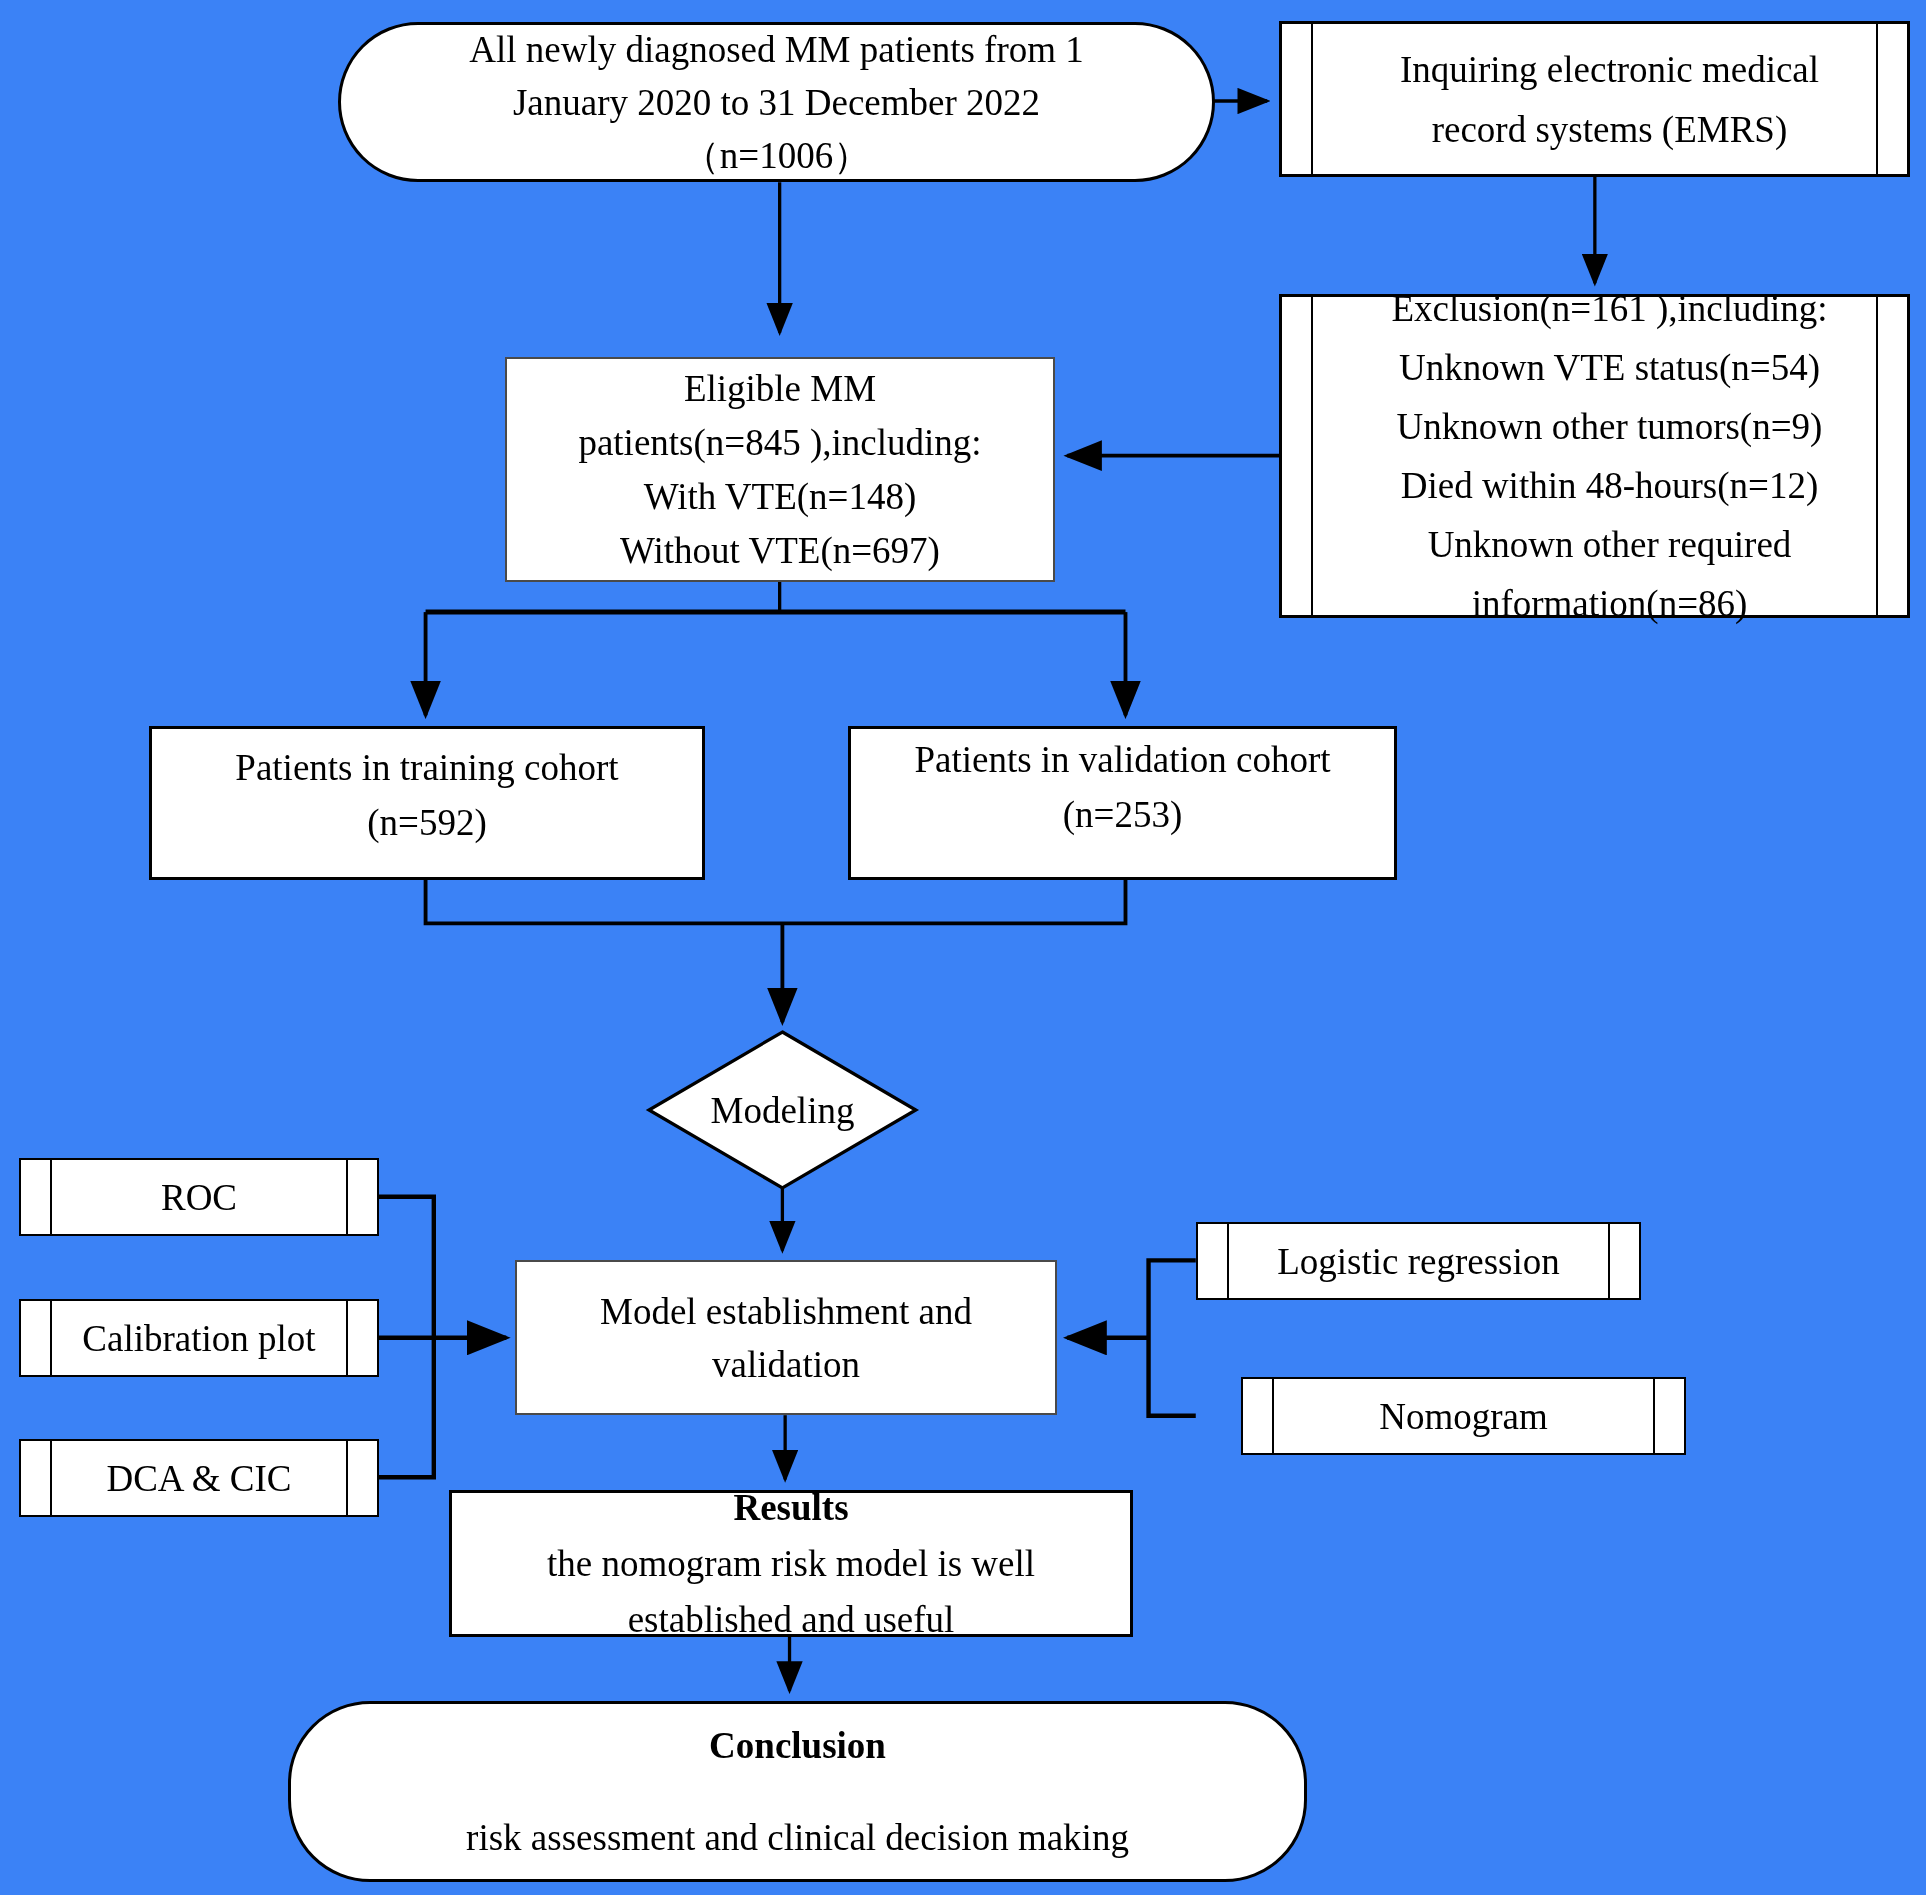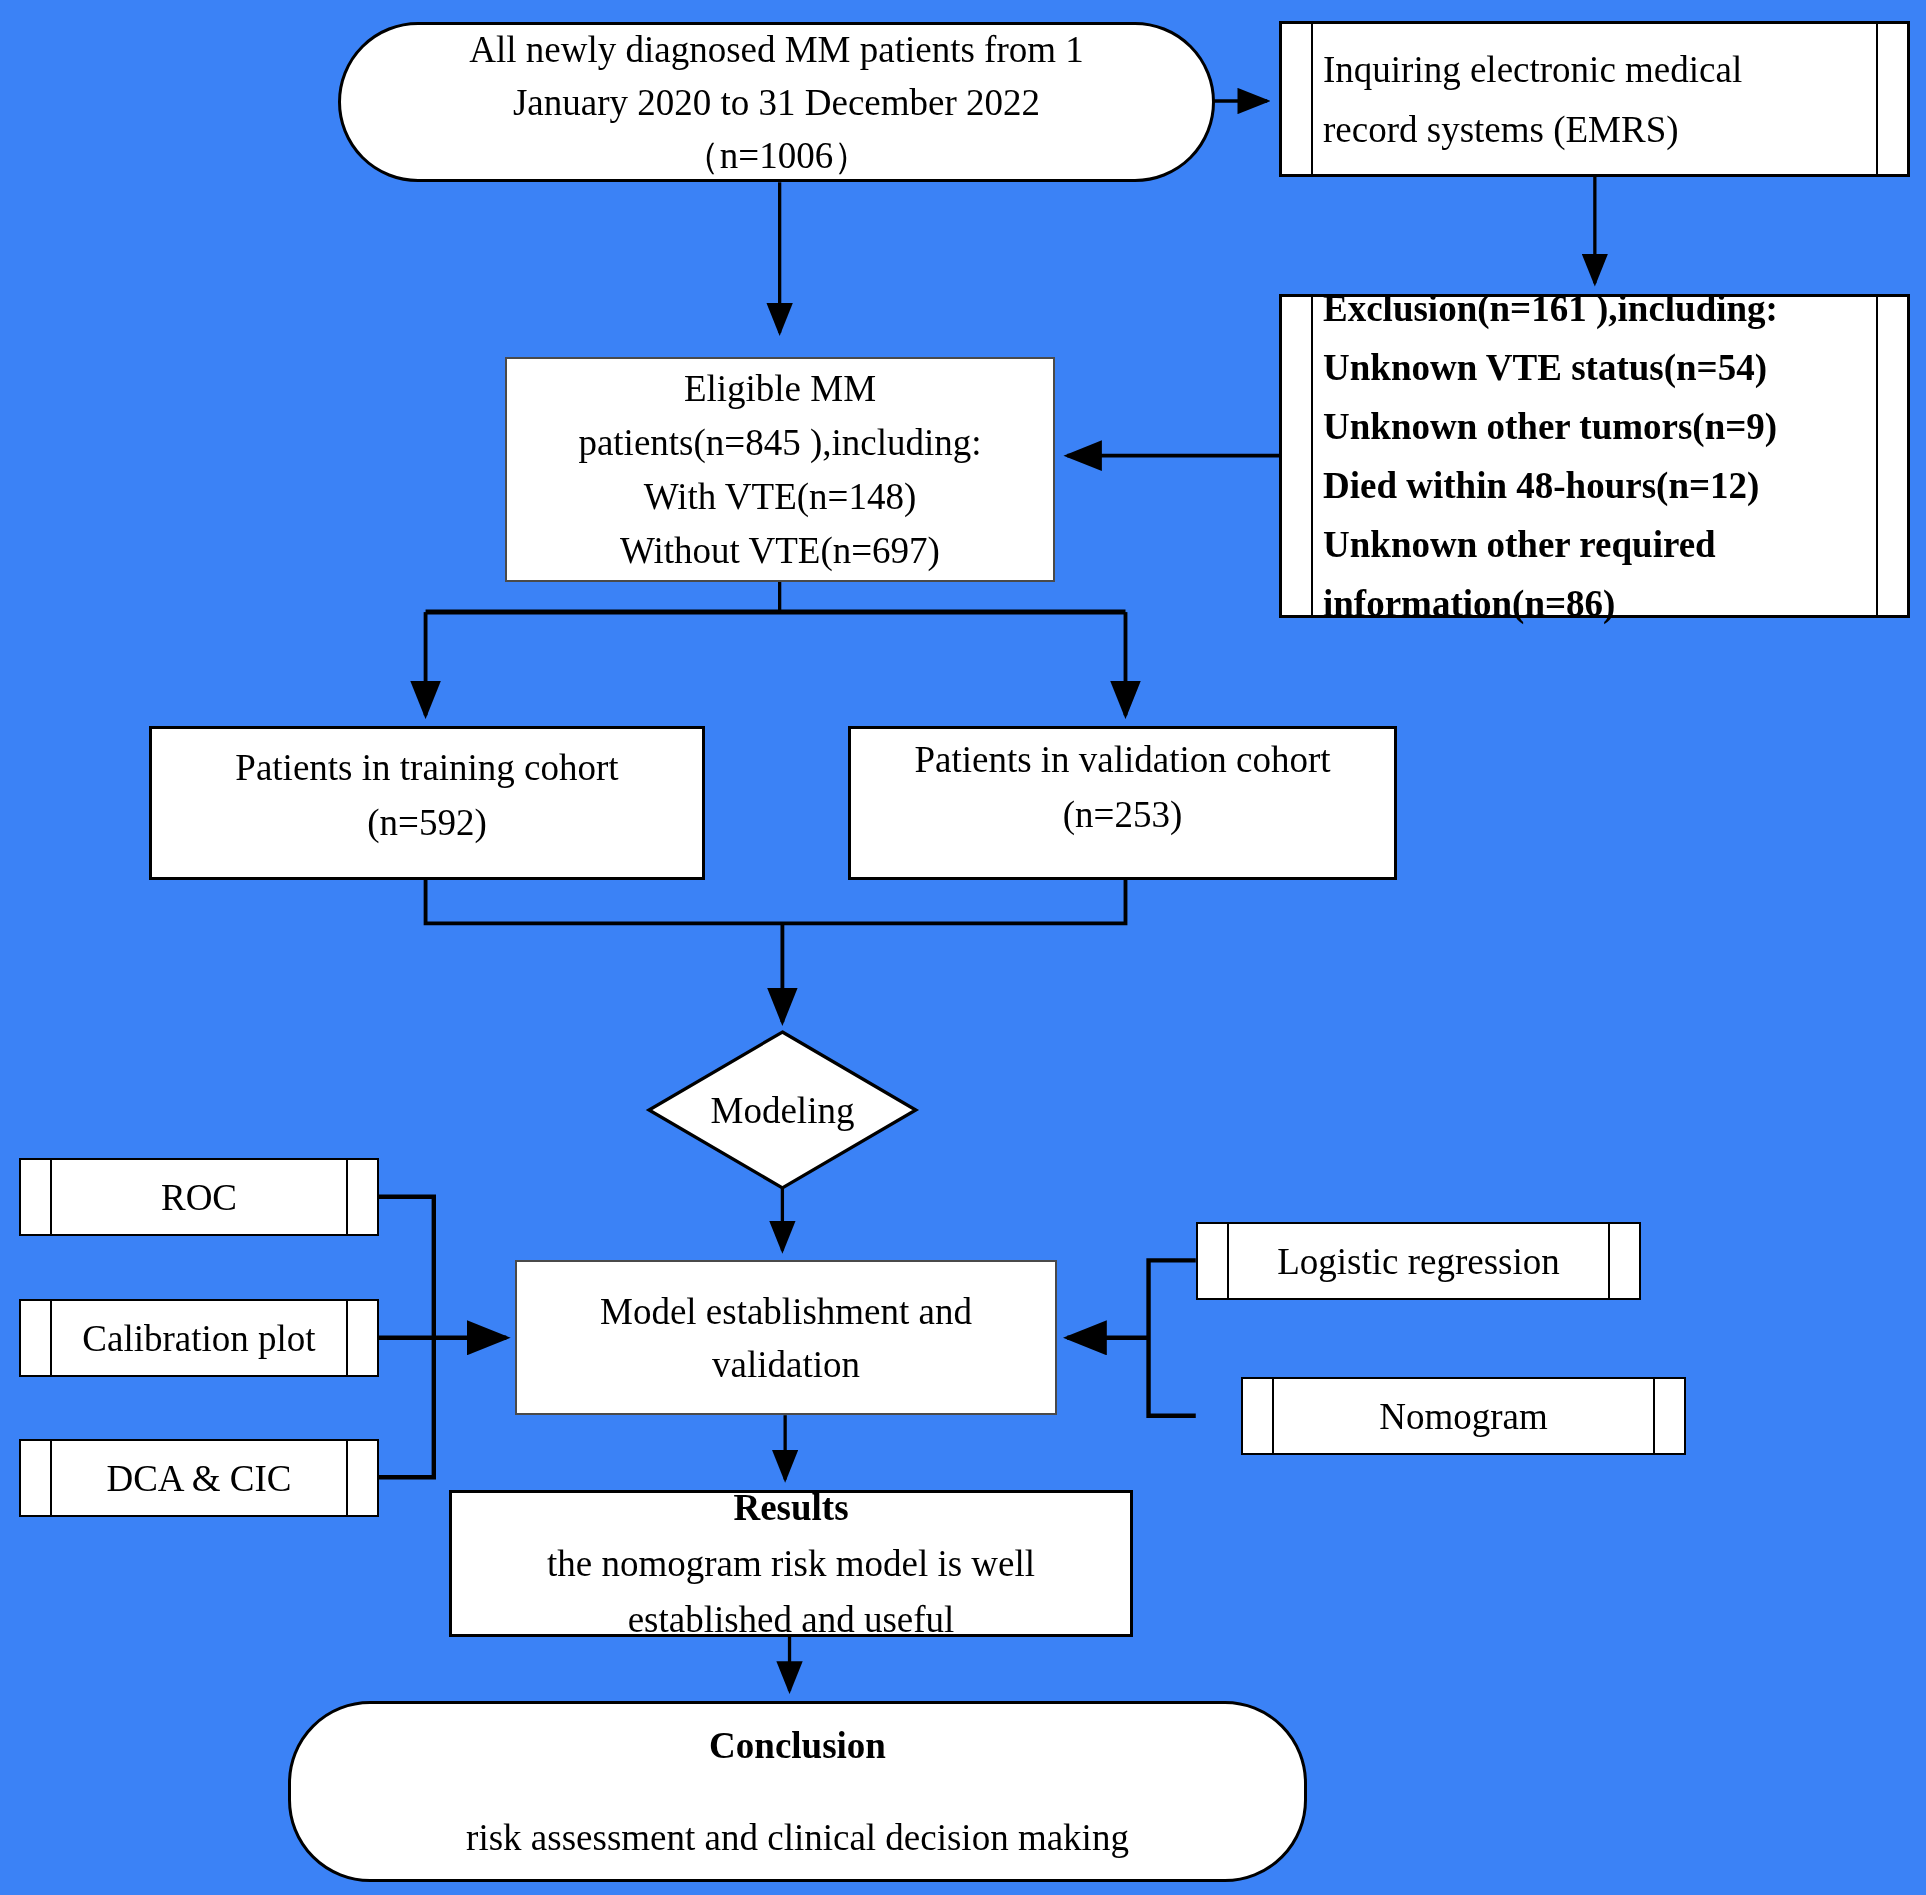--- a/index.html
+++ b/index.html
@@ -48,21 +48,21 @@
     content: "";
     position: absolute;
     top: 0;
     bottom: 0;
     width: 2.2px;
     background: #000000;
   }
   .predef::before { left: 28.6px; }
   .predef::after  { right: 28.6px; }
   .left-align {
-    align-items: flex-start;
+    align-items: center;
     text-align: left;
     padding-left: 41px;
     padding-right: 11px;
     gap: 7px;
   }
   .bold { font-weight: bold; }
   .diamond-label {
     position: absolute;
     display: flex;
     align-items: center;
@@ -118,21 +118,21 @@
     <div class="tline">All newly diagnosed MM patients from 1</div>
     <div class="tline">January 2020 to 31 December 2022</div>
     <div class="tline">（n=1006）</div>
   </div>
 
   <div class="box predef left-align" style="left:1279px; top:21px; width:631px; height:156px;">
     <div class="tline">Inquiring electronic medical</div>
     <div class="tline">record systems (EMRS)</div>
   </div>
 
-  <div class="box predef left-align" style="left:1279px; top:294px; width:631px; height:324px; line-height:52px;font-weight:bold;">
+  <div class="box predef left-align" style="left:1279px; top:294px; width:631px; height:324px; line-height:52px;">
     <div class="tline">Exclusion(n=161 ),including:</div>
     <div class="tline">Unknown VTE status(n=54)</div>
     <div class="tline">Unknown other tumors(n=9)</div>
     <div class="tline">Died within 48-hours(n=12)</div>
     <div class="tline">Unknown other required</div>
     <div class="tline">information(n=86)</div>
   </div>
 
   <div class="box thin" style="left:505px; top:357px; width:550px; height:225px; line-height:54px;">
     <div class="tline">Eligible MM</div>

